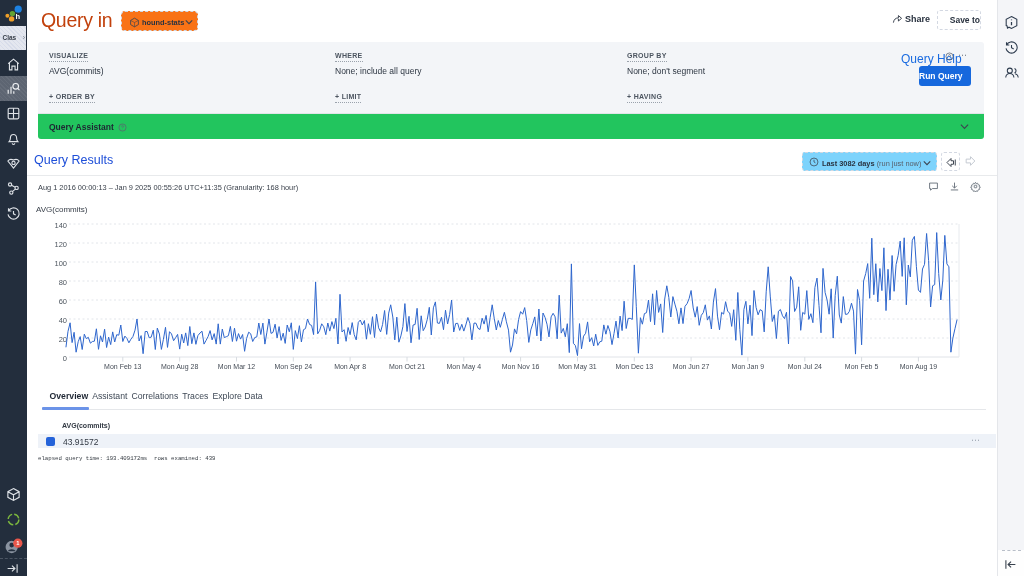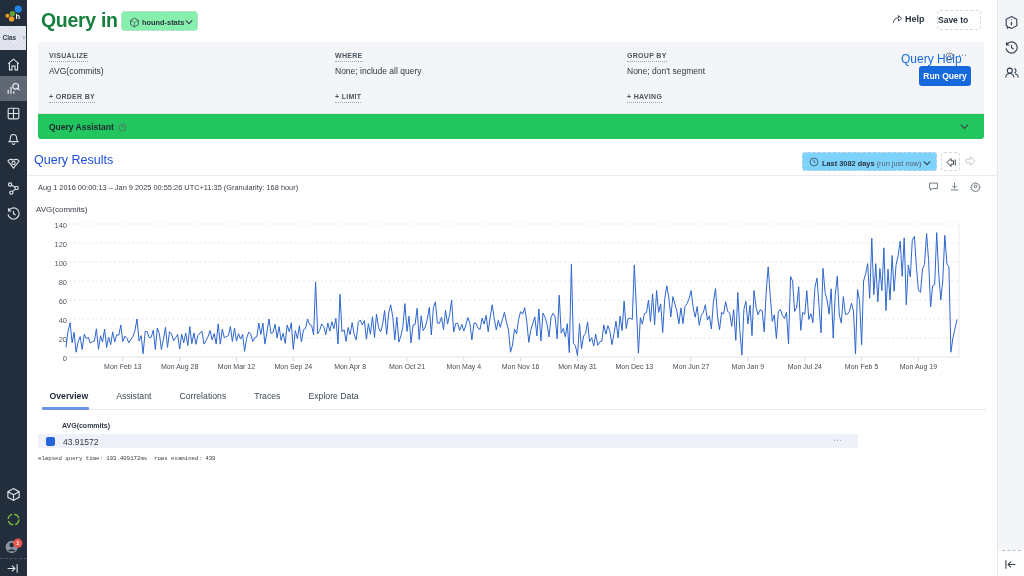--- a/index.html
+++ b/index.html
@@ -10,58 +10,58 @@
   background:#e4e7ef;background-image:repeating-linear-gradient(45deg,rgba(150,165,205,.16) 0 1px,transparent 1px 3px);
   color:#353c47;font-size:6.5px;font-weight:bold;line-height:24px;text-align:left;padding-left:2.5px}
 #lsb .crumb .gt{position:absolute;right:1px;top:0;color:#707a88;font-weight:normal;font-size:7px}
 #lsb svg{position:absolute;left:6px}
 #lsb .sel{position:absolute;left:0;top:76px;width:27px;height:25px;background:#5d6572;
  background-image:repeating-linear-gradient(45deg,rgba(255,255,255,.05) 0 1px,transparent 1px 3px)}
 
 #rsb{position:absolute;right:0;top:0;width:27px;height:576px;background:#f4f5f8;border-left:1px solid #e4e6ea}
 #rsb svg{position:absolute;left:6px}
 
-#title{position:absolute;left:41px;top:9px;font-size:19.5px;font-weight:bold;color:#15803d;letter-spacing:-.3px}
-#dspill{position:absolute;left:121px;top:11px;width:77px;height:20px;border:1px dashed #d3d8e2;border-radius:4px;background:#86efac}
+#title{position:absolute;left:41px;top:9px;font-size:19.5px;font-weight:normal;color:#c2410c;letter-spacing:-.3px}
+#dspill{position:absolute;left:121px;top:11px;width:77px;height:20px;border:1px dashed #d3d8e2;border-radius:4px;background:#f97316}
 #dspill .t{position:absolute;left:20px;top:5.5px;font-size:7.4px;font-weight:bold;color:#2a3340}
 #share{position:absolute;left:905px;top:14px;font-size:9px;font-weight:bold;color:#2a3340}
 #saveto{position:absolute;left:937px;top:10px;width:44px;height:20px;border:1px dashed #d3d8e2;border-radius:3px;background:#fff;
- font-size:8.5px;font-weight:bold;color:#2a3340;text-align:left;line-height:19px}
+ font-size:8.5px;font-weight:bold;color:#2a3340;text-align:right;line-height:19px}
 
 #panel{position:absolute;left:38px;top:42px;width:946px;height:71px;background:#f3f5f8;border-radius:3px 3px 0 0}
 #qa{position:absolute;left:38px;top:113px;width:946px;height:26px;background:#22c55e;border-top:1px solid #e2e5e9;border-radius:0 0 3px 3px}
 .clabel{position:absolute;top:10px;font-size:7px;font-weight:bold;color:#4c5560;letter-spacing:.3px;
   border-bottom:1px dotted #9aa2ac;padding-bottom:1.5px}
 .cval{position:absolute;top:24px;font-size:8.5px;color:#2d3642}
 .cadd{position:absolute;top:51px;font-size:7px;font-weight:bold;color:#4c5560;letter-spacing:.3px;
   border-bottom:1px dotted #9aa2ac;padding-bottom:1.5px}
 #qhelp{position:absolute;left:863px;top:9.5px;font-size:12px;font-weight:normal;color:#1a6be0}
 #runq{position:absolute;left:881px;top:24px;width:52px;height:20px;background:#1668dd;border-radius:3px;
- color:#fff;font-size:8.5px;font-weight:bold;text-align:center;line-height:20px}
+ color:#fff;font-size:8.5px;font-weight:bold;line-height:20px}
 #qa .t{position:absolute;left:11px;top:8px;font-size:8.5px;font-weight:bold;color:#1e2633}
 
 #qres{position:absolute;left:34px;top:153px;font-size:12.5px;font-weight:normal;color:#1d4ed8}
 #timepill{position:absolute;left:802px;top:152px;width:135px;height:19px;border:1px dashed #d3d8e2;border-radius:3px;background:#7dd3fc}
 #timepill .t{position:absolute;left:19px;top:5.5px;font-size:7.4px;color:#58606b;white-space:nowrap}
 #timepill .t b{color:#2a3340}
 #backbtn{position:absolute;left:941px;top:152px;width:19px;height:19px;border:1px dashed #d3d8e2;border-radius:3px;background:#fff}
 #hr1{position:absolute;left:27px;top:175px;width:970px;border-top:1px solid #e8eaec}
 #range{position:absolute;left:38px;top:183px;font-size:7.4px;color:#3a414b}
 
 #avglabel{position:absolute;left:36px;top:205px;font-size:8px;color:#3a414b}
 .chart{position:absolute;left:27px;top:200px}
 
 #tabs{position:absolute;left:49.5px;top:391px;font-size:8.7px;color:#3f4956}
-#tabs span{margin-right:28px}
+#tabs span{margin-right:4px}
 #tabs .on{font-weight:bold;color:#1e2633}
 #tabline{position:absolute;left:42px;top:407px;width:47px;height:2.5px;background:#6b93e8;border-radius:1px}
 #hr2{position:absolute;left:42px;top:409px;width:944px;border-top:1px solid #e5e7ea}
 
 #th{position:absolute;left:62px;top:422px;font-size:7px;font-weight:bold;color:#333a44}
-#trow{position:absolute;left:38px;top:434px;width:820px;height:14px;background:#eef2f8}
+#trow{position:absolute;left:38px;top:434px;width:958px;height:14px;background:#eef2f8}
 #trow .sw{position:absolute;left:8px;top:2.5px;width:9px;height:9px;background:#2563d9;border-radius:2px}
 #trow .v{position:absolute;left:25px;top:3px;font-size:8.5px;color:#333a44}
 #trow .dots{position:absolute;right:15px;top:1px;font-size:9px;color:#8a93a0;letter-spacing:1px}
 #meta{position:absolute;left:38px;top:455px;font-family:"Liberation Mono",monospace;font-size:5.7px;color:#343a41}
 </style></head>
 <body>
 
 <div id="lsb">
   <svg style="top:3px;left:3px" width="22" height="22" viewBox="0 0 22 22">
     <circle cx="15.2" cy="6.2" r="3.6" fill="#1d82e2"></circle>
@@ -159,21 +159,21 @@
     <path d="M3.5 7.5 L12 12 L20.5 7.5 M12 12 V21.5" stroke-width="1.2"></path>
   </svg>
   <span class="t">hound-stats</span>
   <svg style="position:absolute;right:4px;top:7px" width="8" height="6" viewBox="0 0 10 7" fill="none" stroke="#3c4450" stroke-width="1.4">
       <path d="M1 1.5 L5 5.5 L9 1.5"></path>
     </svg>
 </div>
 <svg style="position:absolute;left:892px;top:14px" width="11" height="10" viewBox="0 0 24 22" fill="none" stroke="#2a3340" stroke-width="2">
   <path d="M3 19 C4 12 8 8.5 14 8.5 M14 8.5 V3.5 L21 9.5 L14 15.5 V10.5"></path>
 </svg>
-<div id="share">Help</div>
+<div id="share">Share</div>
 <div id="saveto">Save to</div>
 
 <div id="panel">
   <div class="clabel" style="left:11px">VISUALIZE</div>
   <div class="cval" style="left:11px">AVG(commits)</div>
   <div class="cadd" style="left:11px">+ ORDER BY</div>
   <div class="clabel" style="left:297px">WHERE</div>
   <div class="cval" style="left:297px">None; include all query</div>
   <div class="cadd" style="left:297px">+ LIMIT</div>
   <div class="clabel" style="left:589px">GROUP BY</div>

